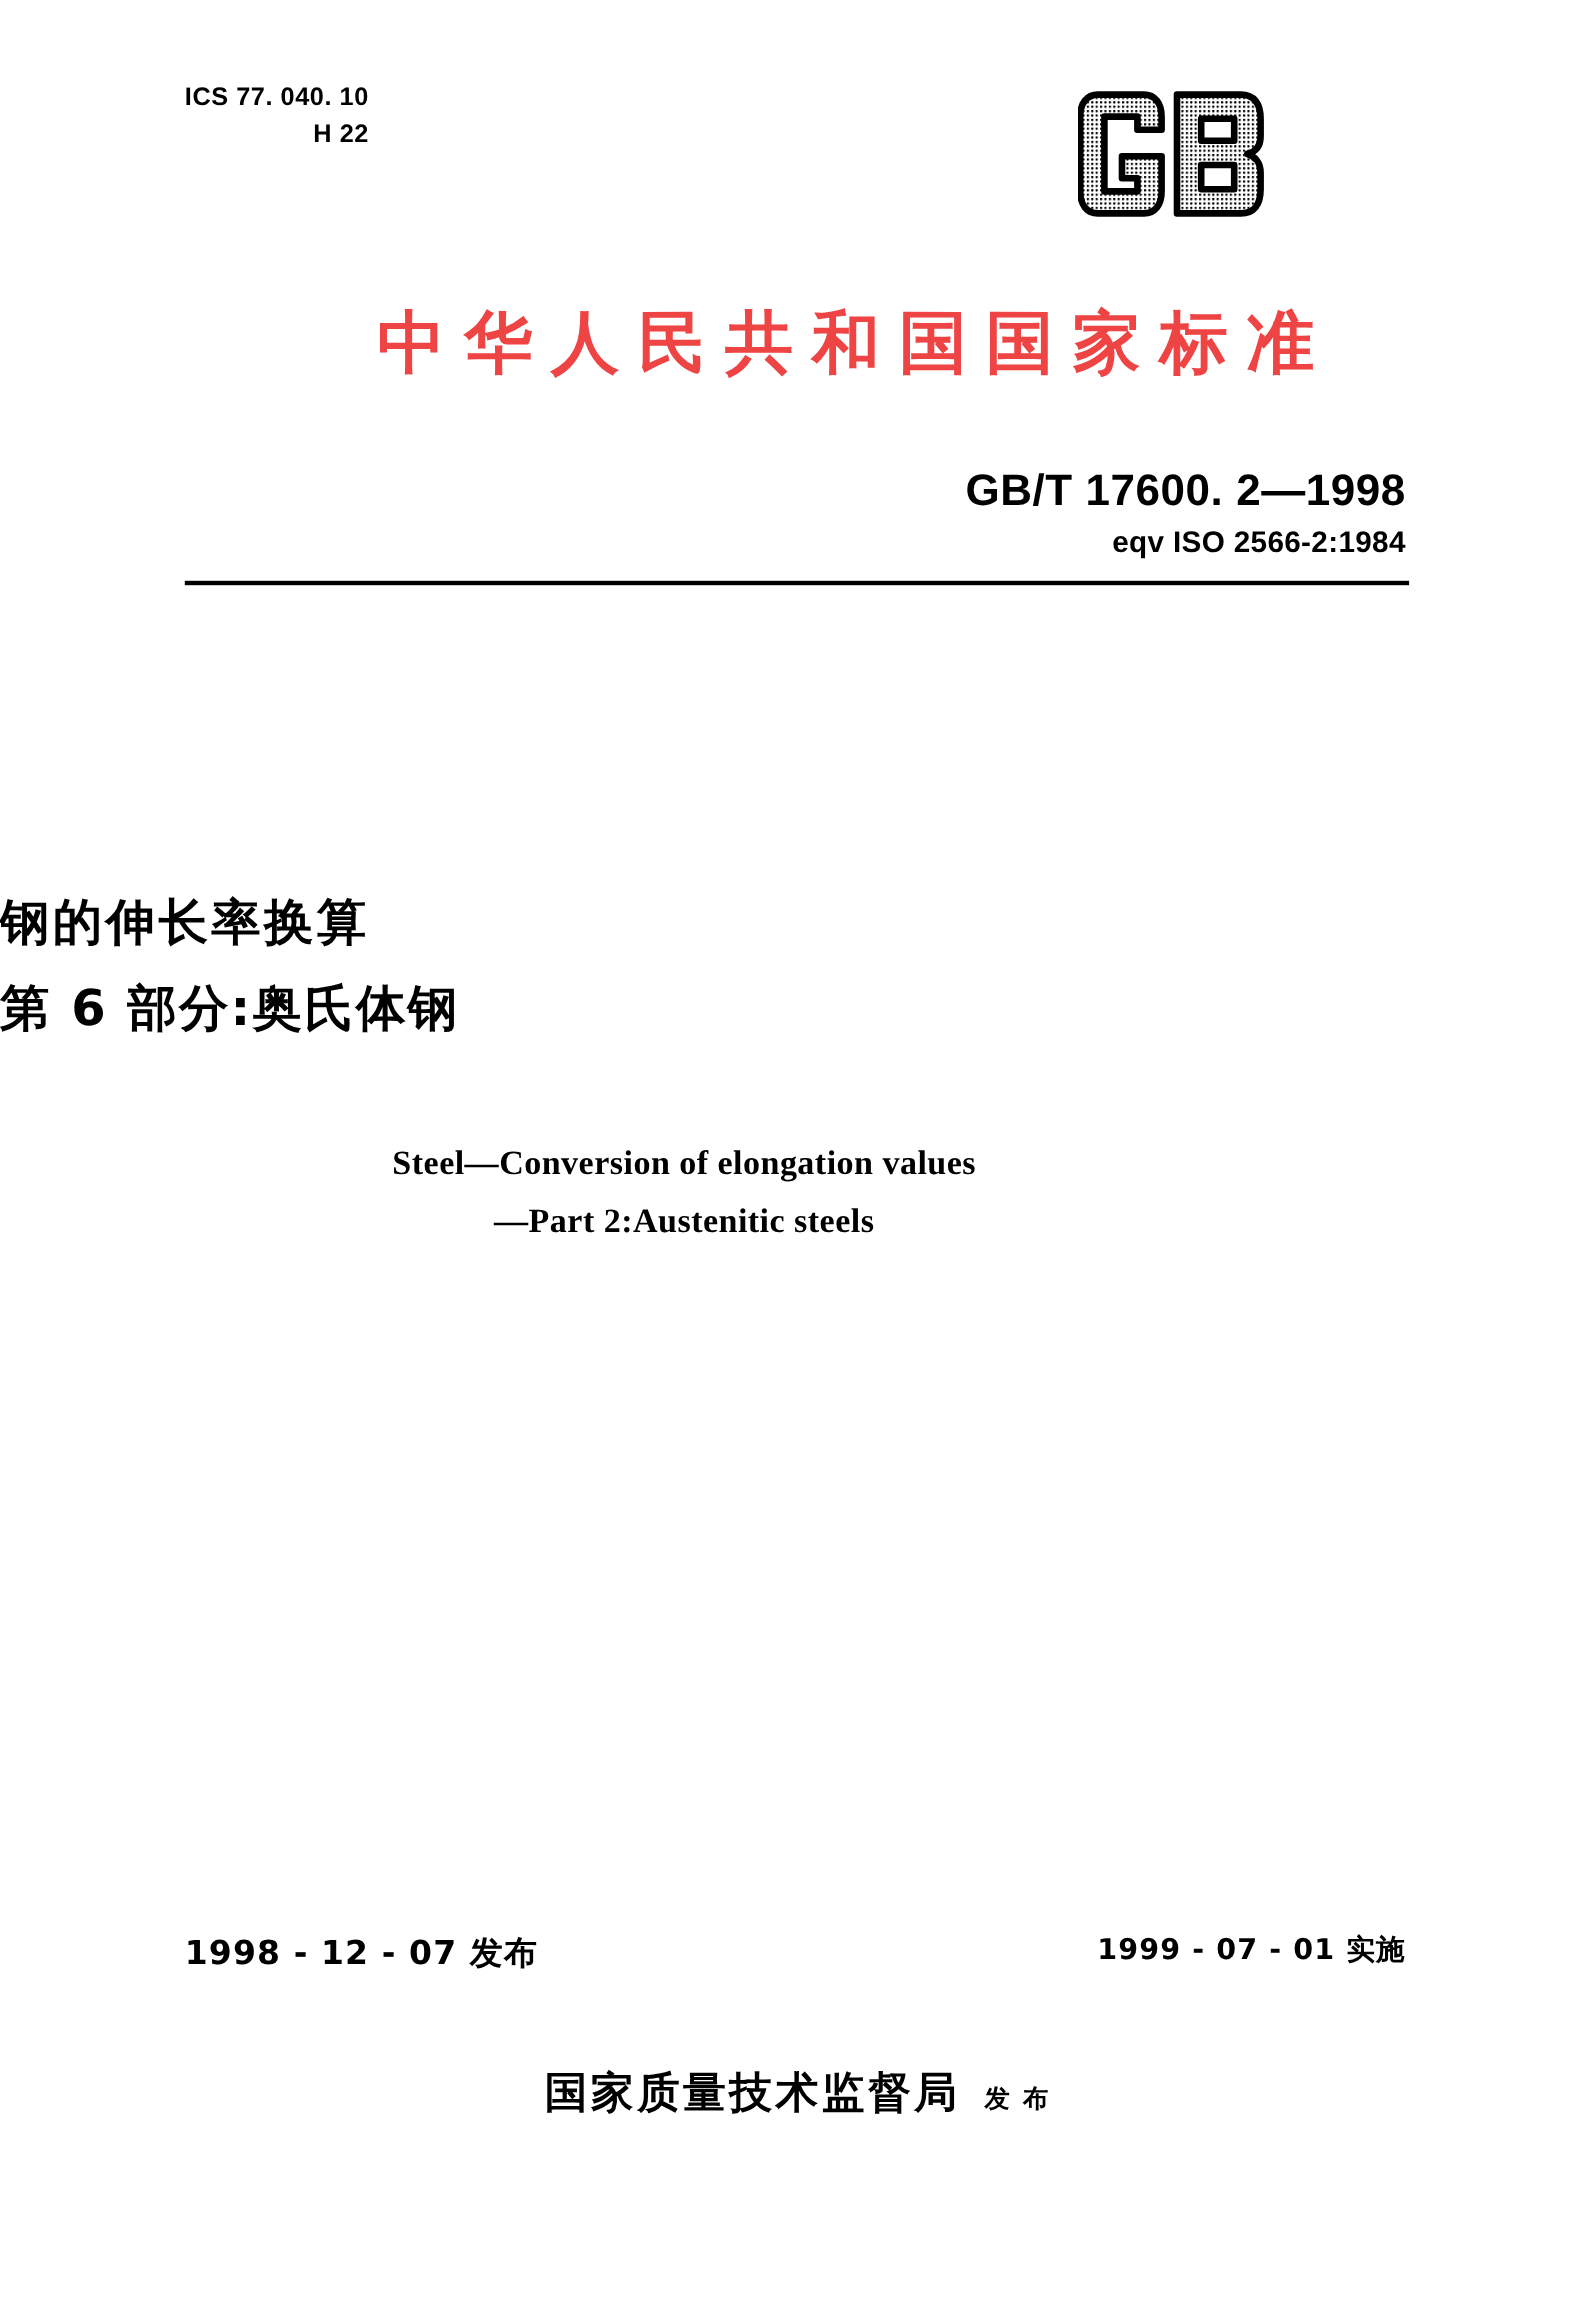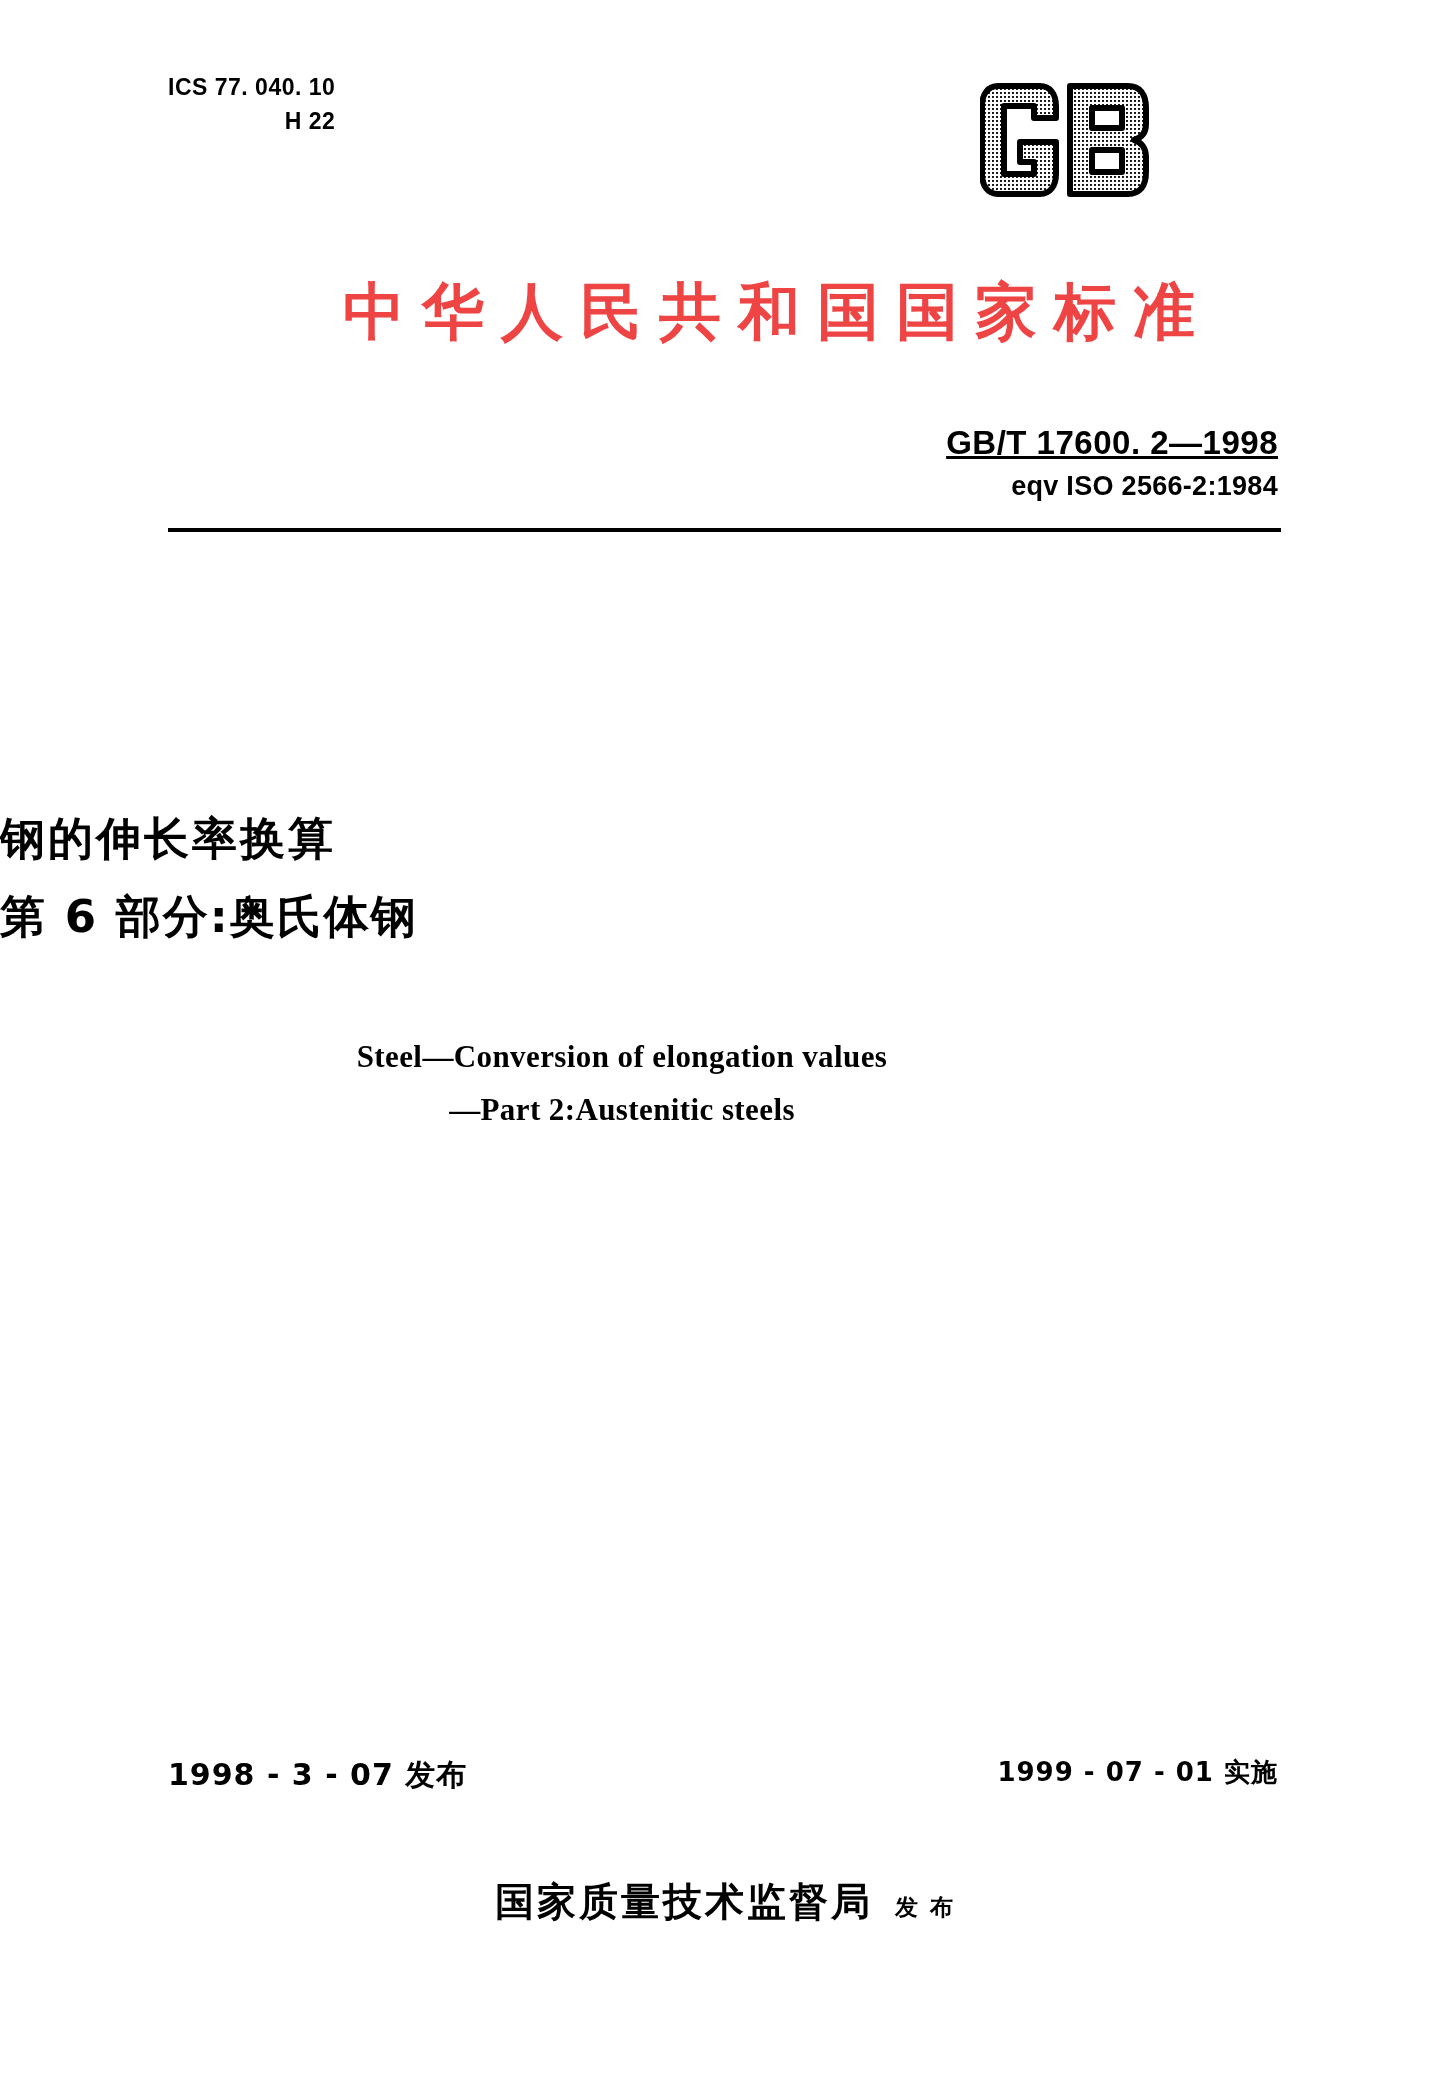--- a/index.html
+++ b/index.html
@@ -65,25 +65,24 @@
 
   
   .std-nums {
     position: absolute;
     right: 172px;
     top: 424px;
     text-align: right;
     font-family: "Liberation Sans", sans-serif;
   }
   .std-nums .line1 {
-    font-size: 33px;
+    font-size: 40px;
     font-weight: bold;
     letter-spacing: 0.5px;
     white-space: pre;
-    text-decoration: underline;
   }
   .std-nums .line2 {
     margin-top: 9px;
     font-size: 27px;
     font-weight: bold;
     letter-spacing: 0.3px;
     white-space: pre;
   }
 
   
@@ -215,21 +214,21 @@
   <div class="title-cn">
     <div class="l1">钢的伸长率换算</div>
     <div class="l2">第 6 部分:奥氏体钢</div>
   </div>
 
   <div class="title-en">
     <div>Steel—Conversion of elongation values</div>
     <div>—Part 2:Austenitic steels</div>
   </div>
 
-  <div class="date-left">1998 - 3 - 07 发布</div>
+  <div class="date-left">1998 - 12 - 07 发布</div>
   <div class="date-right">1999 - 07 - 01 实施</div>
 
   <div class="publisher">
     <span>国家质量技术监督局</span><span class="pub-verb">发 布</span>
   </div>
 
   <div class="edge-tint"></div>
 </div>
 
 </body></html>

